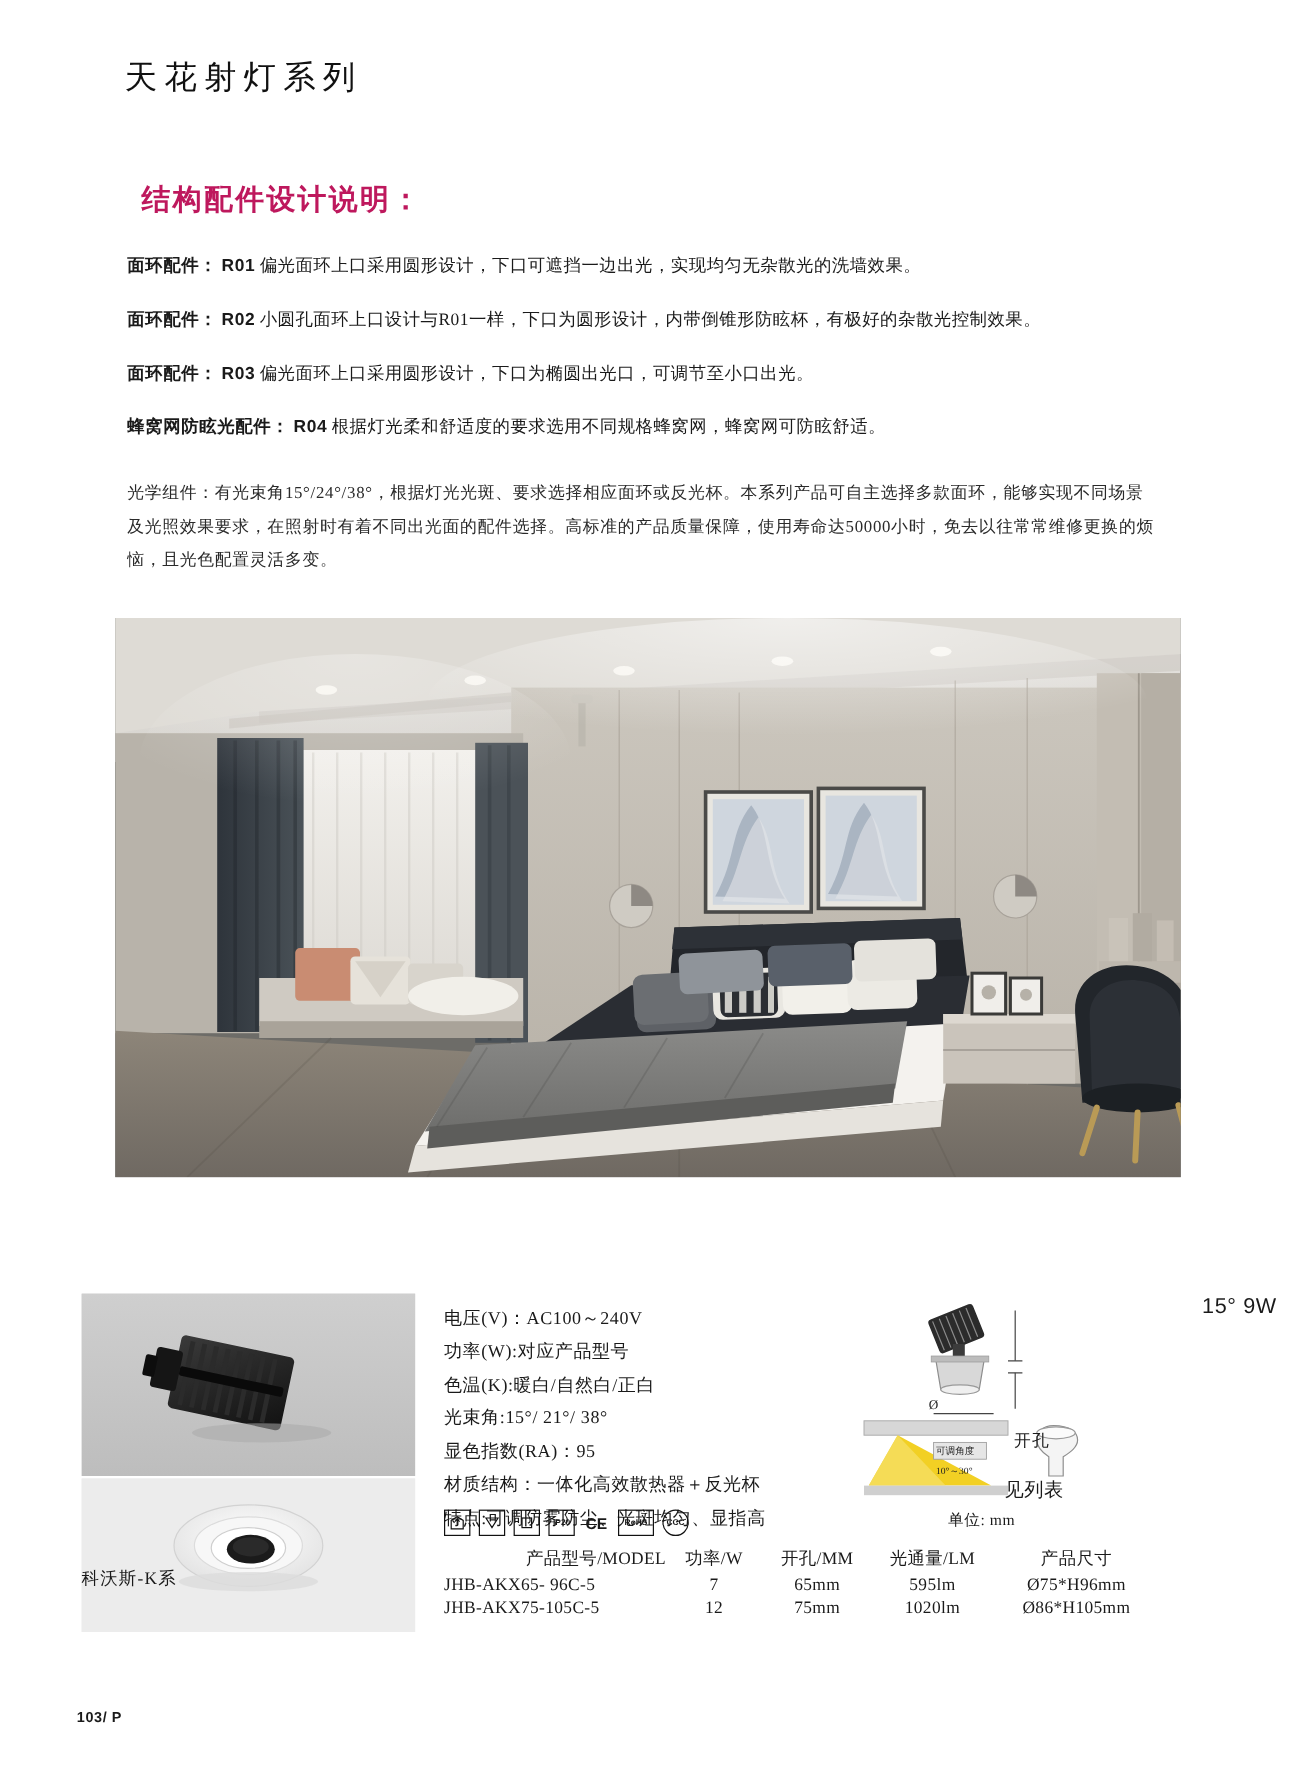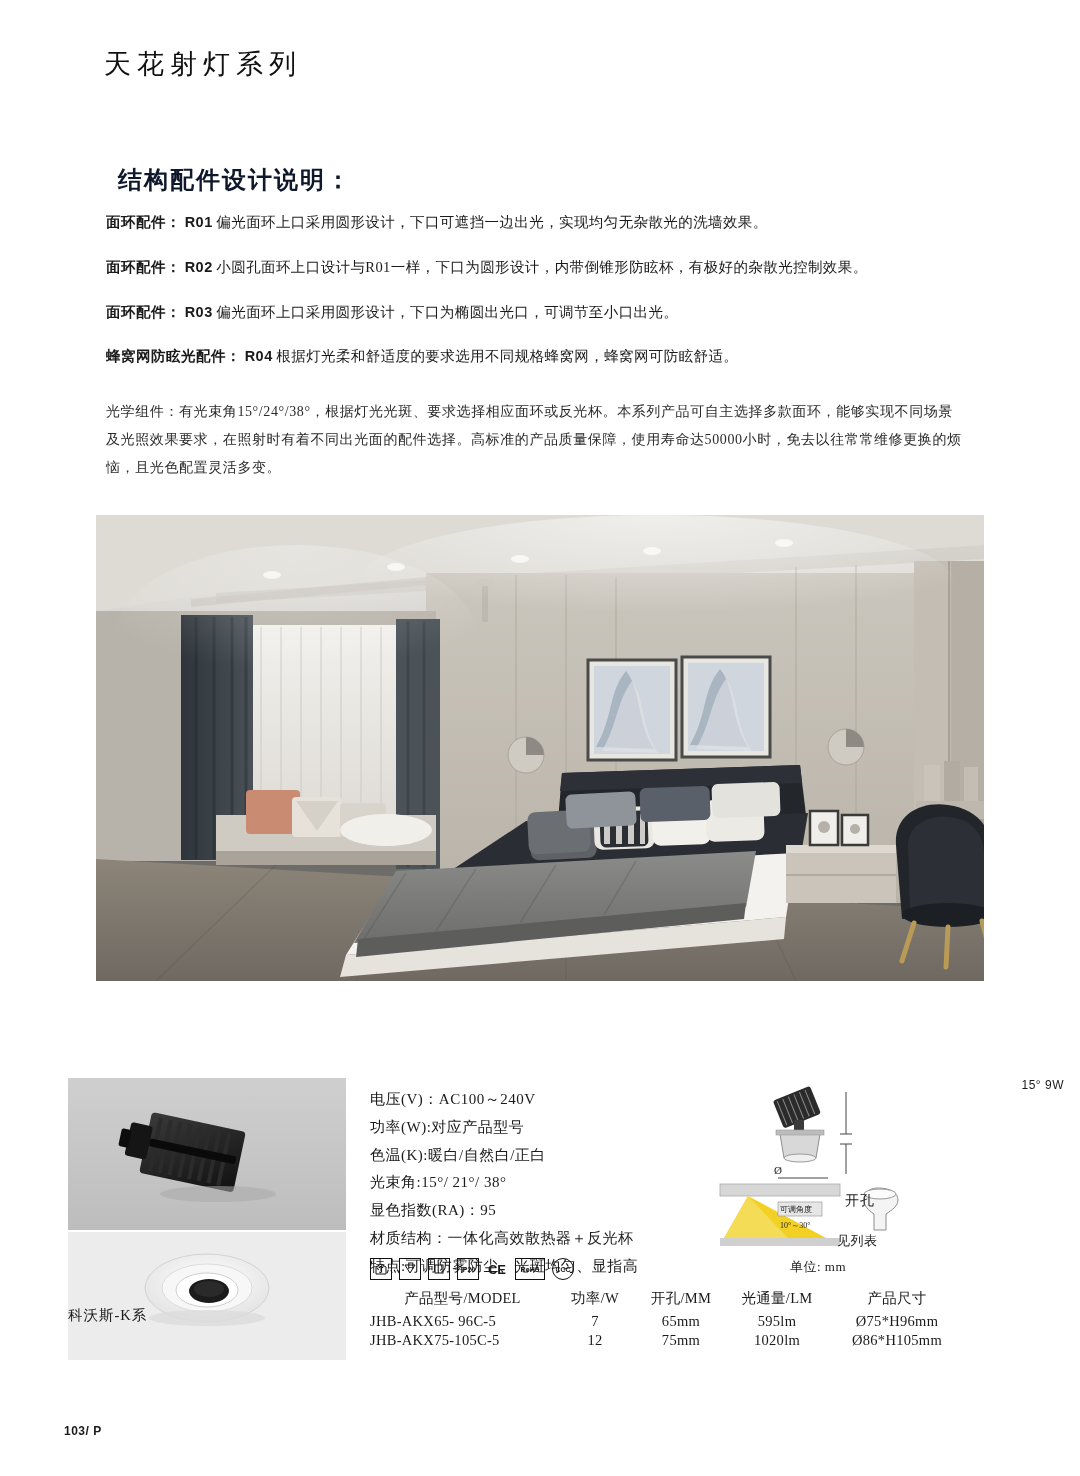--- a/index.html
+++ b/index.html
@@ -28,25 +28,25 @@
     font-size: 27px;
     letter-spacing: 6px;
     color: #111;
     font-family: "Liberation Serif", serif;
   }
 
   
   .section-title {
     position: absolute;
     left: 118px;
-    top: 164px;
+    top: 150px;
     font-size: 24px;
     font-weight: bold;
     letter-spacing: 2px;
-    color: #0f172a;
+    color: #be185d;
     font-family: "Liberation Sans", sans-serif;
   }
 
   
   .spec-list {
     position: absolute;
     left: 106px;
     top: 212px;
     width: 840px;
   }
@@ -162,21 +162,21 @@
   .tbl {
     position: absolute;
     left: 370px;
     top: 1288px;
     font-size: 14.5px;
     border-collapse: collapse;
     letter-spacing: 0.3px;
   }
   .tbl th {
     font-weight: normal;
-    text-align: center;
+    text-align: right;
     padding: 1px 0 4px 0;
     white-space: nowrap;
   }
   .tbl td {
     padding: 1px 0;
     white-space: nowrap;
   }
   .c0 { width: 185px; }
   .c1 { width: 80px; text-align: center !important; }
   .c2 { width: 92px; text-align: center !important; }
@@ -188,21 +188,21 @@
     position: absolute;
     left: 718px;
     top: 1078px;
     width: 250px;
     height: 200px;
   }
   .beam-label {
     position: absolute;
     right: 16px;
     top: 1078px;
-    font-size: 12px;
+    font-size: 18px;
     font-family: "Liberation Sans", sans-serif;
     letter-spacing: 0.5px;
   }
   .unit-label {
     position: absolute;
     left: 790px;
     top: 1258px;
     font-size: 13px;
     letter-spacing: 0.5px;
   }
@@ -210,21 +210,21 @@
     position: absolute;
     left: 845px;
     top: 1192px;
     font-size: 14px;
     letter-spacing: 1px;
   }
   .hole-sub {
     position: absolute;
     left: 837px;
     top: 1232px;
-    font-size: 13px;
+    font-size: 16px;
     letter-spacing: 0.5px;
     font-family: Liberation Serif, serif;
   }
 
   
   .footer {
     position: absolute;
     left: 64px;
     top: 1424px;
     font-size: 12px;

